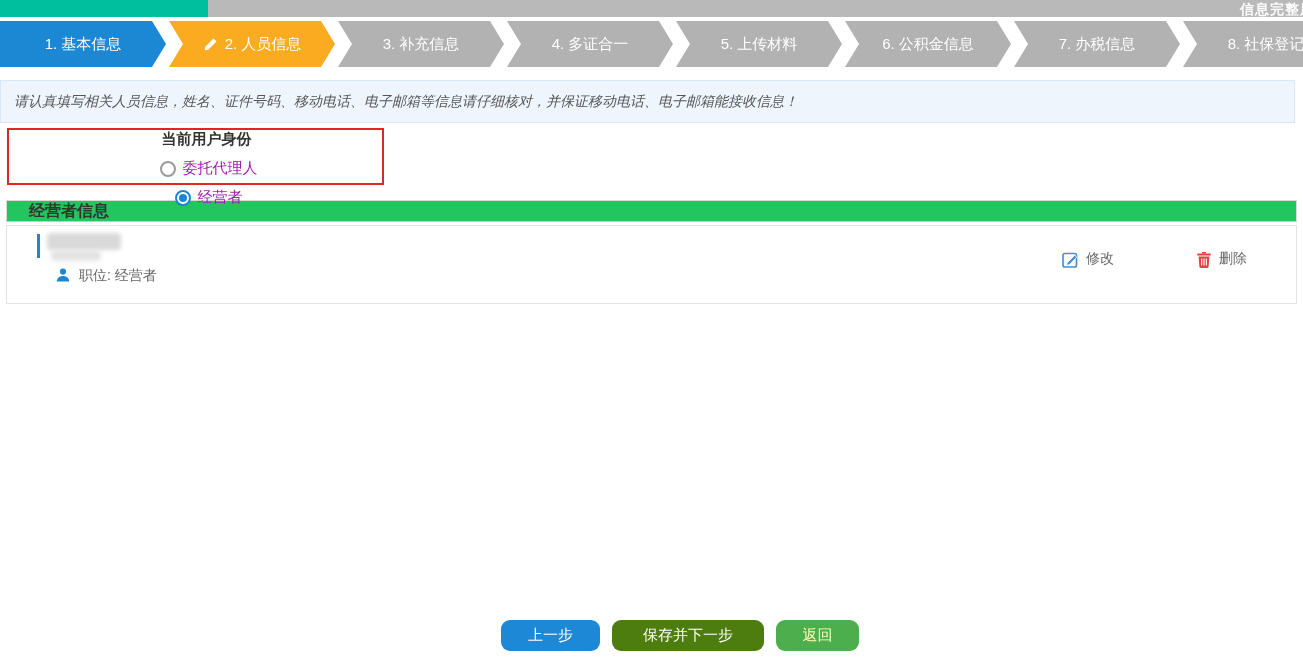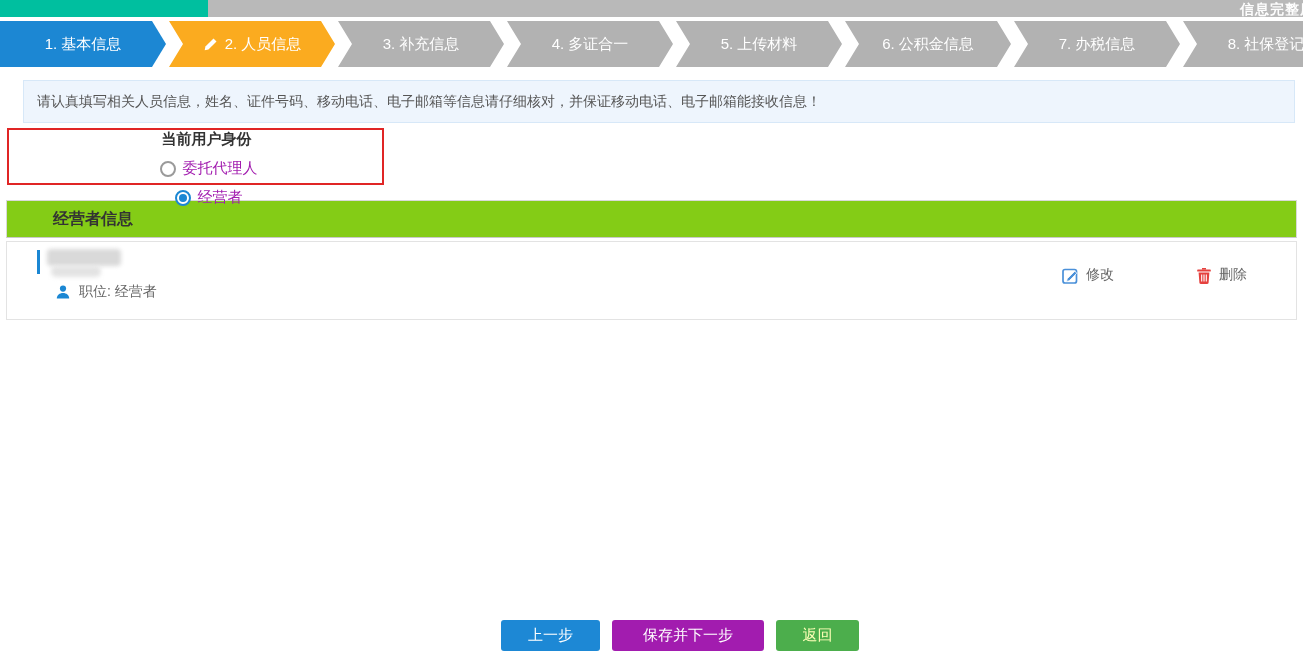--- a/index.html
+++ b/index.html
@@ -17,62 +17,62 @@
   .step  { flex:0 0 166px; height:46px; color:#fff; font-size:15px;
            display:flex; align-items:center; justify-content:center; gap:7px;
            background:#b2b2b2; white-space:nowrap;
            clip-path:polygon(14px 50%, 0 0, calc(100% - 14px) 0, 100% 50%, calc(100% - 14px) 100%, 0 100%); }
   .step.first { clip-path:polygon(0 0, calc(100% - 14px) 0, 100% 50%, calc(100% - 14px) 100%, 0 100%); }
   .step.done    { background:#1c87d3; }
   .step.current { background:#fbab1f; }
   .step .pencil { display:flex; align-items:center; }
 
   
-  .notice { margin:13px 8px 0 23px; height:43px; background:#eef5fd;
+  .notice { margin:13px 8px 0 0; height:43px; background:#eef5fd;
             border:1px solid #d7e8f8; color:#555; font-size:14px;
-            display:flex; align-items:center; padding-left:13px; }
+            display:flex; align-items:center; padding-left:13px;font-style:italic; }
 
   
   .identity { position:relative; margin:5px 0 0 7px; width:377px; height:57px;
               border:2px solid #e02525; display:flex; align-items:center;
               padding-left:22px; gap:10px;flex-direction:column; }
   .identity-label { font-size:15px; font-weight:bold; color:#333; white-space:nowrap; }
   .radio-opt { display:flex; align-items:center; gap:7px; margin-left:4px; cursor:pointer; }
   .radio-circle { width:16px; height:16px; border-radius:50%; border:2px solid #9a9a9a; background:#fff; }
   .radio-circle.on { border-color:#1b87d3; display:flex; align-items:center; justify-content:center; }
   .radio-circle.on::after { content:""; width:8px; height:8px; border-radius:50%; background:#1b87d3; }
   .radio-text { font-size:15px; color:#a21caf; white-space:nowrap; }
 
   
-  .section-header { margin:15px 6px 0 6px; height:38px; background:#84cc16;
+  .section-header { margin:15px 6px 0 6px; height:22px; background:#22c55e;
                     border:1px solid #d9d9d9; border-bottom:1px solid #c9c9c9;
-                    display:flex; align-items:center; padding-left:46px; }
+                    display:flex; align-items:center; padding-left:22px; }
   .section-title  { font-size:16px; font-weight:bold; color:#333; }
   .person-card { position:relative; margin:3px 6px 0 6px; height:79px;
                  background:#fff; border:1px solid #e3e3e3; }
   .name-bar  { position:absolute; left:30px; top:8px; width:3px; height:24px; background:#1b87d3; }
   .name-blur1 { position:absolute; left:40px; top:7px; width:74px; height:17px;
                 background:#d9d9d9; border-radius:4px; filter:blur(2px); }
   .name-blur2 { position:absolute; left:44px; top:24px; width:50px; height:11px;
                 background:#e3e3e3; border-radius:5px; filter:blur(2px); }
-  .info-line { position:absolute; left:48px; top:41px; display:flex; align-items:center; gap:8px; }
+  .info-line { position:absolute; left:48px; top:41px; display:flex; align-items:flex-start; gap:8px; }
   .info-text { font-size:14px; color:#666; white-space:nowrap; }
   .id-group  { position:absolute; left:293px; top:41px; display:flex; align-items:center; gap:8px; }
   .id-blur   { width:100px; height:13px; background:#dadada; border-radius:3px; filter:blur(2px); }
   .action    { position:absolute; top:24px; display:flex; align-items:center; gap:7px; cursor:pointer; }
   .action-edit   { left:1055px; }
   .action-delete { left:1189px;align-items:flex-end; }
   .action-text { font-size:14px; color:#666; white-space:nowrap; }
 
   
   .footer { position:absolute; top:620px; left:501px; display:flex; gap:12px; }
-  .btn { height:31px; border:none; border-radius:3px; color:#fff; font-size:15px;
+  .btn { height:31px; border:none; border-radius:9px; color:#fff; font-size:15px;
          cursor:pointer; font-family:inherit; white-space:nowrap; }
   .btn-prev { width:99px;  background:#1d88d5; }
-  .btn-save { width:152px; background:#a21caf; }
+  .btn-save { width:152px; background:#4d7c0f; }
   .btn-back { width:83px;  background:#4cae4c; color:#ffffb8; }
 </style>
 </head>
 <body>
 
 <div class="progress-track">
   <div class="progress-fill" style="width: 16%;"></div>
   <span class="progress-label">信息完整度</span>
 </div>
 

